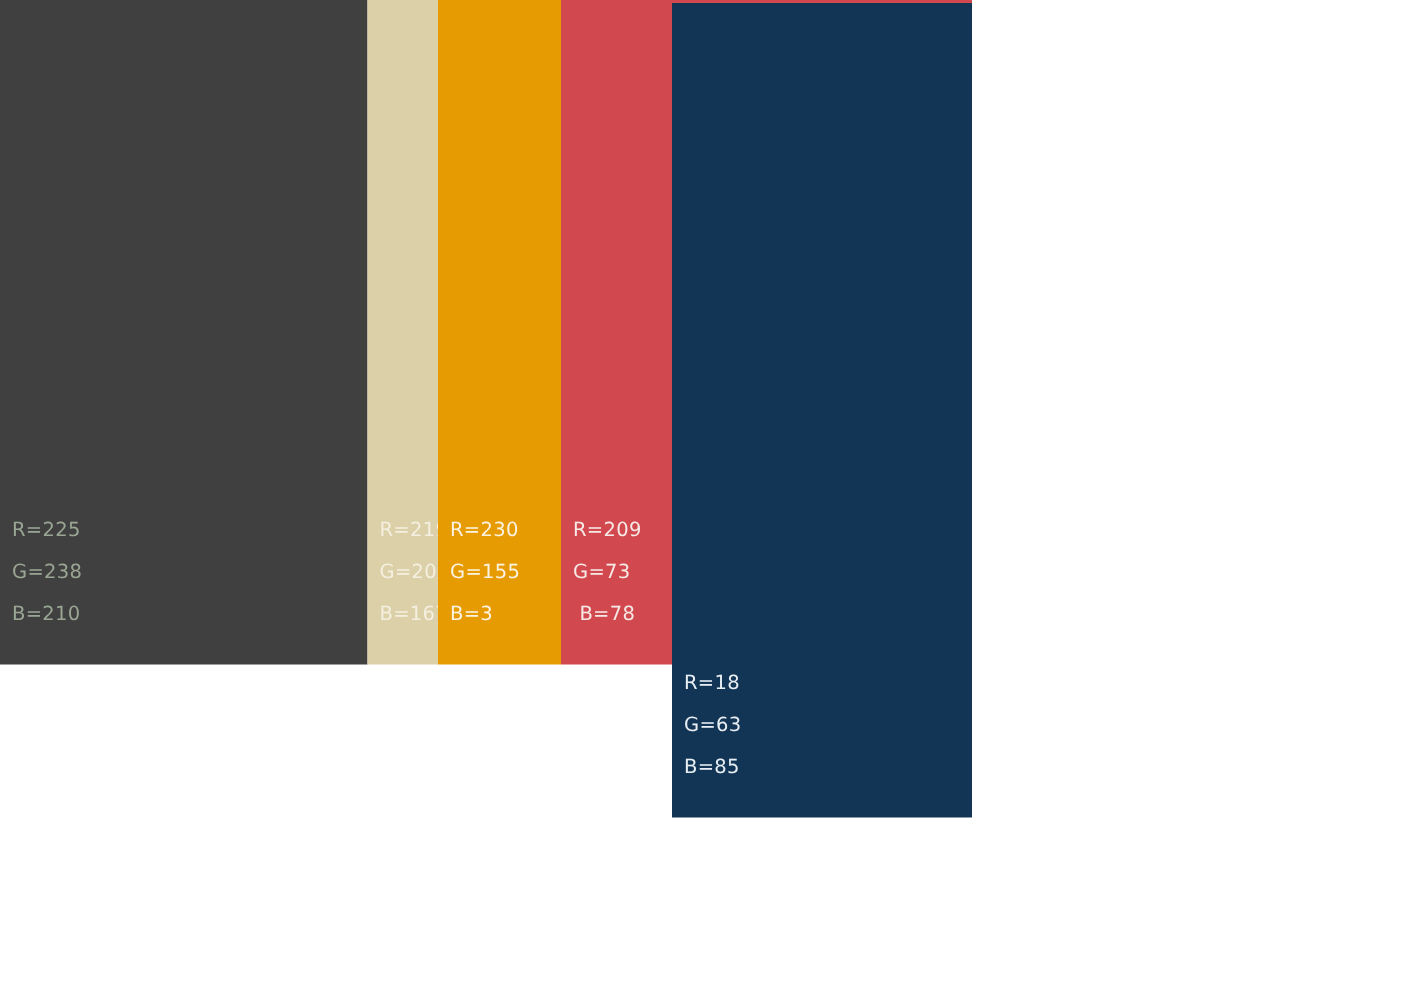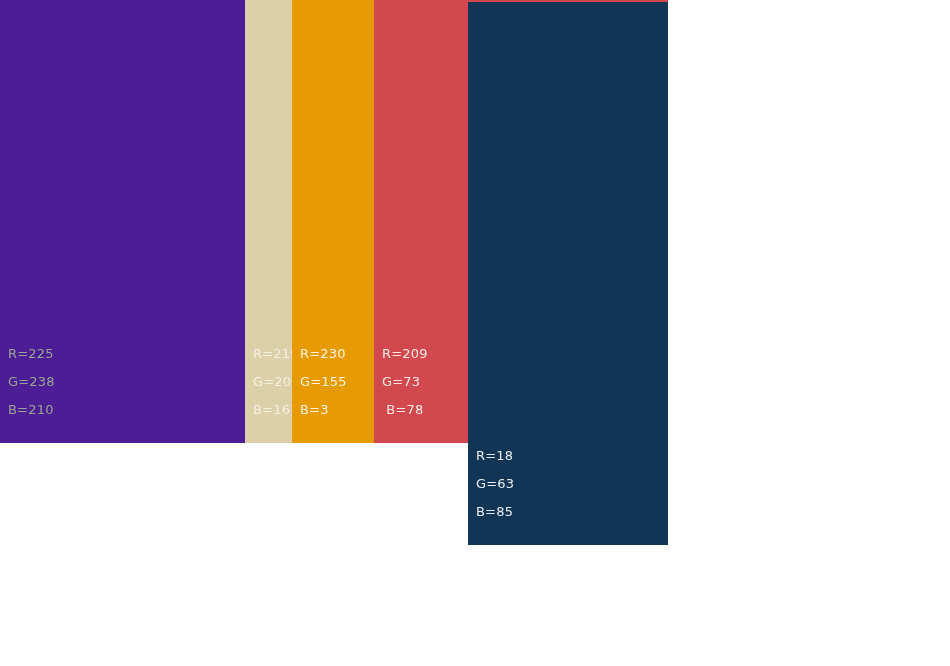--- a/index.html
+++ b/index.html
@@ -56,42 +56,42 @@
     left: 0;
     top: 0;
     width: 100%;
     height: 2px;
   }
 </style>
 </head>
 <body>
 
 <div id="palette" style="left: 0px; top: 0px; height: 443px;">
-    <div class="swatch" style="width: 245px; background: #4c1d95; height: 443px;">
+    <div class="swatch" style="width: 245px; background: #404040; height: 443px;">
       <div class="swatch-labels">
         <span class="swatch-label" style="color: rgb(154, 166, 148);">R=225</span>
         <span class="swatch-label" style="color: rgb(154, 166, 148);">G=238</span>
         <span class="swatch-label" style="color: rgb(154, 166, 148);">B=210</span>
       </div>
     </div>
     <div class="swatch" style="width: 47px; background: rgb(219, 208, 167); height: 443px;">
       <div class="swatch-labels">
         <span class="swatch-label" style="color: rgb(244, 239, 224);">R=219</span>
         <span class="swatch-label" style="color: rgb(244, 239, 224);">G=208</span>
         <span class="swatch-label" style="color: rgb(244, 239, 224);">B=167</span>
       </div>
     </div>
     <div class="swatch" style="width: 82px; background: rgb(230, 155, 3); height: 443px;">
       <div class="swatch-labels">
         <span class="swatch-label" style="color: rgb(251, 243, 226);">R=230</span>
         <span class="swatch-label" style="color: rgb(251, 243, 226);">G=155</span>
         <span class="swatch-label" style="color: rgb(251, 243, 226);">B=3</span>
       </div>
     </div>
-    <div class="swatch" style="width: 94px; background: rgb(209, 73, 78); height: 443px;">
+    <div class="swatch" style="width: 74px; background: rgb(209, 73, 78); height: 443px;">
       <div class="swatch-labels">
         <span class="swatch-label" style="color: rgb(247, 233, 230);">R=209</span>
         <span class="swatch-label" style="color: rgb(247, 233, 230);">G=73</span>
         <span class="swatch-label" style="color: rgb(247, 233, 230); text-align: center;">B=78</span>
       </div>
     </div>
     <div class="swatch" style="width: 200px; background: rgb(18, 53, 85); height: 545px;">
       <div class="top-rule" style="background: rgb(209, 73, 78);"></div>
       <div class="swatch-labels">
         <span class="swatch-label" style="color: rgb(232, 238, 243);">R=18</span>

